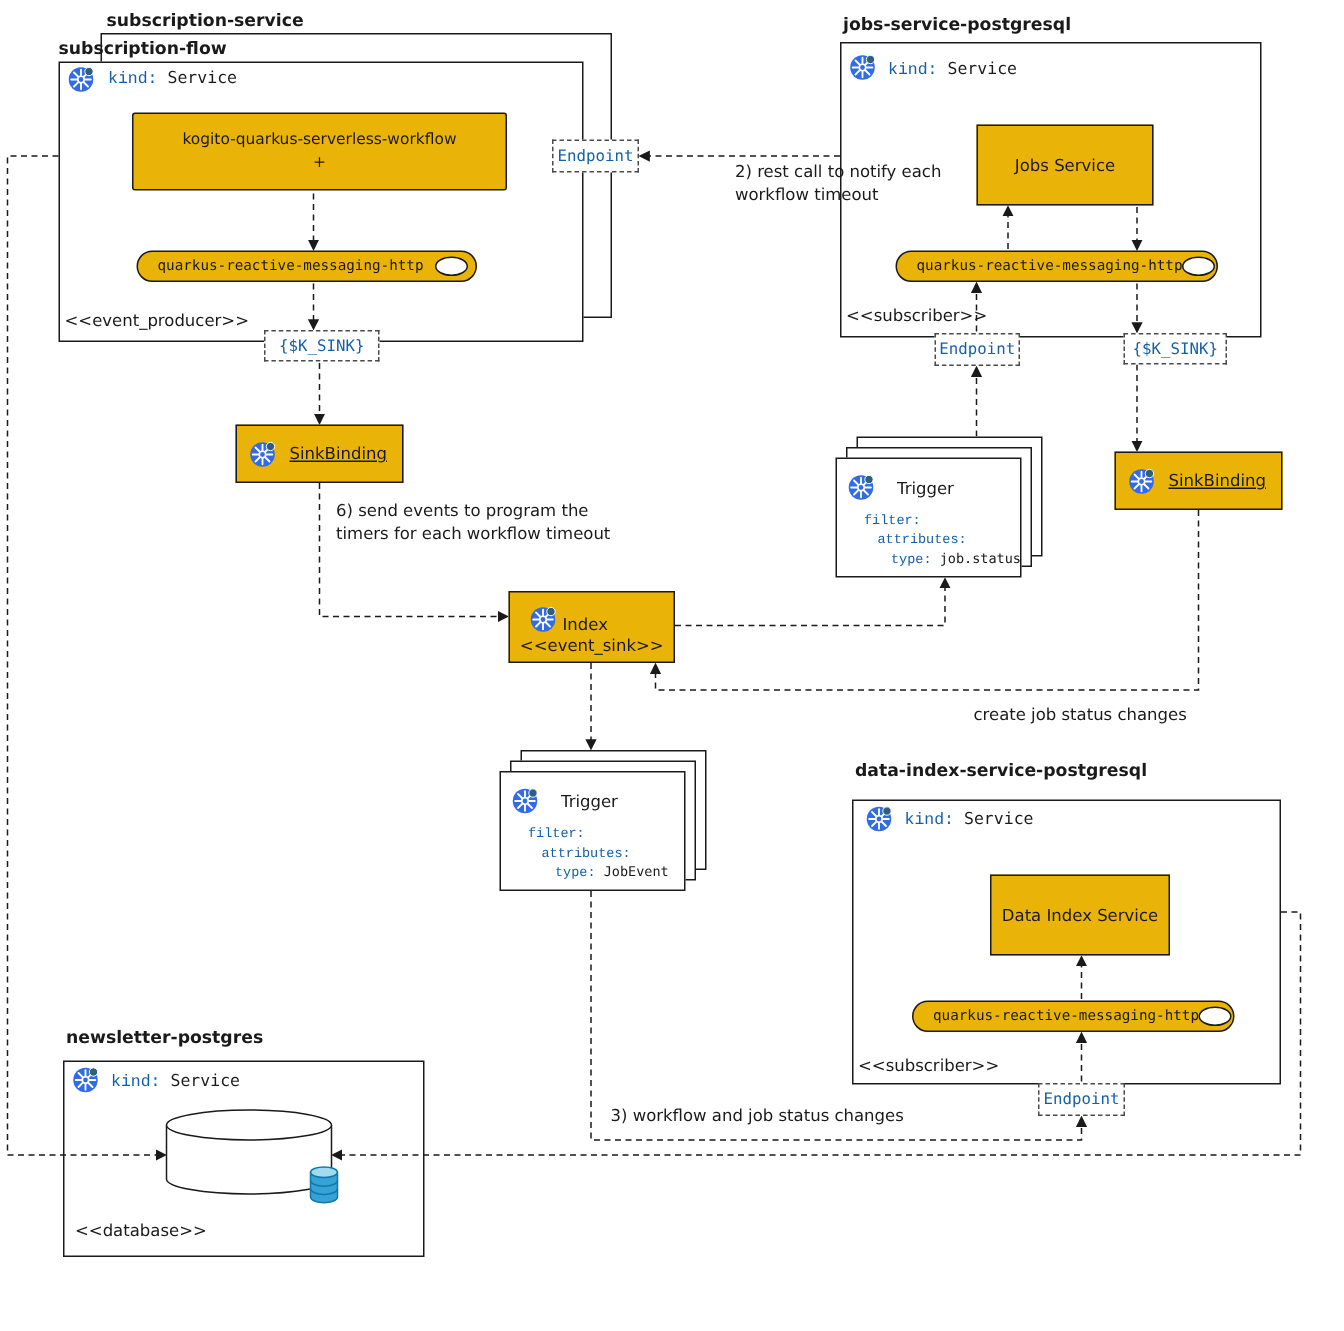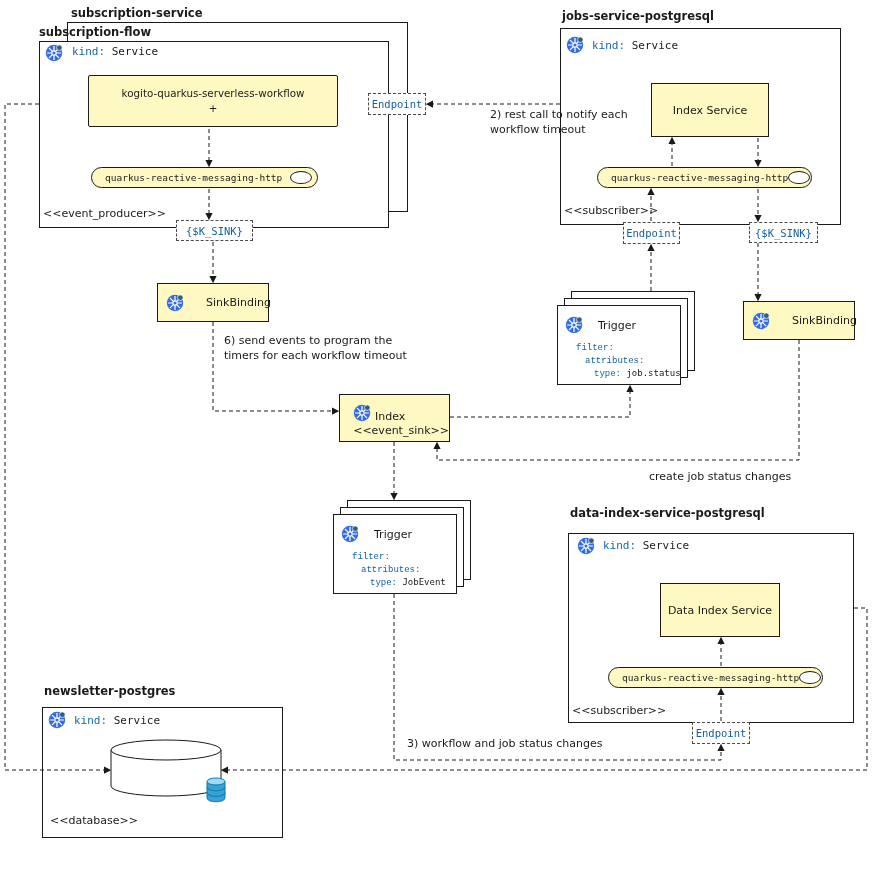--- a/index.html
+++ b/index.html
@@ -9,30 +9,30 @@
     font-family:"DejaVu Sans","Liberation Sans",sans-serif; color:#1a1a1a;
     overflow:hidden;
   }
   .gbox { position:absolute; border:1px solid #1a1a1a; background:#fff; z-index:1; }
   .glabel { position:absolute; z-index:2; font-weight:bold; font-size:11.5px; white-space:nowrap; }
   .khead { position:absolute; z-index:2; font-family:"DejaVu Sans Mono","Liberation Mono",monospace;
            font-size:11px; white-space:nowrap; }
   .kw { color:#1460a8;font-family:Liberation Mono, monospace; }
   .stereo { position:absolute; z-index:2; font-size:11px; white-space:nowrap; }
   #wires { position:absolute; left:0; top:0; z-index:3; }
-  .node { position:absolute; border:1px solid #1a1a1a; background:#fef9c3; z-index:4; }
+  .node { position:absolute; border:1px solid #1a1a1a; background:#eab308; z-index:4; }
   .svc { display:flex; align-items:center; justify-content:center; font-size:11px; text-align:center; }
   .wfbox { display:flex; flex-direction:column; align-items:center; justify-content:center;
            font-size:10.3px; line-height:1.5; border-radius:2px; text-align:center; }
   .stadium { border-radius:11px; display:flex; align-items:center;
              font-family:"DejaVu Sans Mono","Liberation Mono",monospace; font-size:9.5px;
              padding:0 5px 0 13px; white-space:nowrap; }
   .lollipop { margin-left:auto; width:22px; height:13px; border:1px solid #1a1a1a;
               border-radius:50%; background:#fff; flex-shrink:0; }
-  .sb { display:flex; align-items:center; gap:22px; padding-left:8px; font-size:11px; }
+  .sb { display:flex; align-items:center; gap:9px; padding-left:8px; font-size:11px;text-decoration:underline; }
   .trig { position:absolute; border:1px solid #1a1a1a; background:#fff; z-index:4; }
   .tlabel { position:absolute; left:40px; top:13px; font-size:11px; }
   .tline { position:absolute; font-family:"DejaVu Sans Mono","Liberation Mono",monospace;
            font-size:9px; white-space:nowrap; }
   .port { position:absolute; border:1px dashed #4a4a4a; background:#fff; z-index:5;
           display:flex; align-items:center; justify-content:center;
           font-family:"DejaVu Sans Mono","Liberation Mono",monospace; font-size:10.5px;
           color:#1460a8; white-space:nowrap; }
   .ann { position:absolute; z-index:4; font-size:11px; line-height:1.32; }
   .k8s { position:absolute; width:18px; height:18px; z-index:4; line-height:0; display:inline-block; }
@@ -123,21 +123,21 @@
           <line x1="11" y1="11" x2="3" y2="11"></line>
           <line x1="11" y1="11" x2="5.3" y2="5.3"></line>
         </g>
         <circle cx="11" cy="11" r="2.6" fill="#326ce5" stroke="#fff" stroke-width="1.3"></circle>
         <circle cx="17.5" cy="4.5" r="3.4" fill="#2f5f7f" stroke="#ffffff" stroke-width="0.8"></circle>
       </svg></span>
   <div class="khead" style="left:592px;top:39px"><span class="kw">kind:</span> <span>Service</span></div>
   <div class="stereo" style="left:564px;top:204px">&lt;&lt;subscriber&gt;&gt;</div>
 
   <div class="node svc" style="left:651px;top:83px;width:118px;height:54px">
-    <span>Index Service</span>
+    <span>Jobs Service</span>
   </div>
   <div class="node stadium" style="left:597px;top:167px;width:215px;height:21px">
     <span>quarkus-reactive-messaging-http</span>
     <span class="lollipop"></span>
   </div>
   <div class="port" style="left:623px;top:222px;width:57px;height:22px">Endpoint</div>
   <div class="port" style="left:749px;top:222px;width:69px;height:21px">{$K_SINK}</div>
 
   <div class="node sb" style="left:157px;top:283px;width:112px;height:39px">
     <span class="k8s-inline"><svg viewBox="0 0 22 22" width="18" height="18">
@@ -211,21 +211,21 @@
             <line x1="11" y1="11" x2="16.7" y2="16.7"></line>
             <line x1="11" y1="11" x2="11" y2="19"></line>
             <line x1="11" y1="11" x2="5.3" y2="16.7"></line>
             <line x1="11" y1="11" x2="3" y2="11"></line>
             <line x1="11" y1="11" x2="5.3" y2="5.3"></line>
           </g>
           <circle cx="11" cy="11" r="2.6" fill="#326ce5" stroke="#fff" stroke-width="1.3"></circle>
           <circle cx="17.5" cy="4.5" r="3.4" fill="#2f5f7f" stroke="#ffffff" stroke-width="0.8"></circle>
         </svg></span>
     <span style="position:absolute;left:35px;top:15px;font-size:11px">Index</span>
-    <span style="position:absolute;left:0;top:29px;width:100%;text-align:right;font-size:11px">&lt;&lt;event_sink&gt;&gt;</span>
+    <span style="position:absolute;left:0;top:29px;width:100%;text-align:center;font-size:11px">&lt;&lt;event_sink&gt;&gt;</span>
   </div>
 
   <div class="trig" style="left:347px;top:500px;width:124px;height:80px"></div>
   <div class="trig" style="left:340px;top:507px;width:124px;height:80px"></div>
   <div class="trig" style="left:333px;top:514px;width:124px;height:80px">
     <span class="k8s" style="left:7px;top:10px"><svg viewBox="0 0 22 22" width="18" height="18">
           <circle cx="11" cy="11" r="10" fill="#326ce5"></circle>
           <g stroke="#ffffff" stroke-width="1.5" stroke-linecap="round">
             <line x1="11" y1="11" x2="11" y2="3"></line>
             <line x1="11" y1="11" x2="16.7" y2="5.3"></line>

